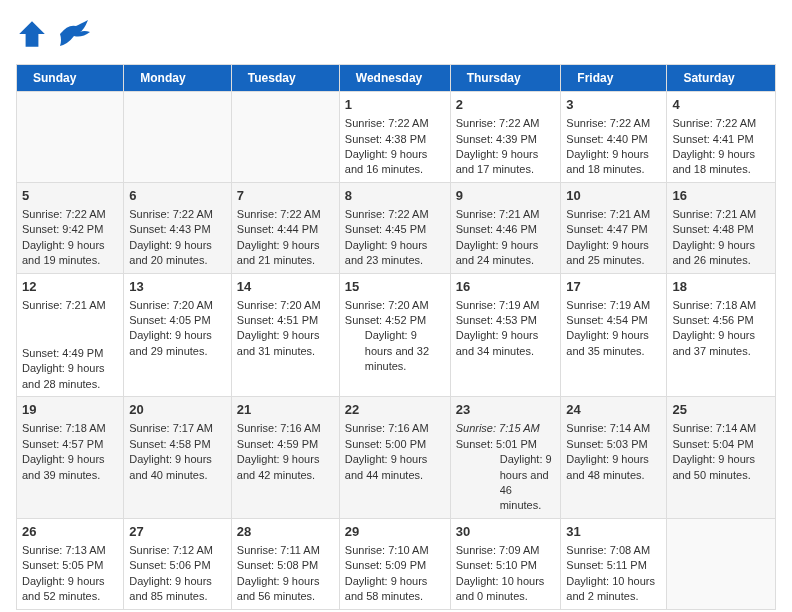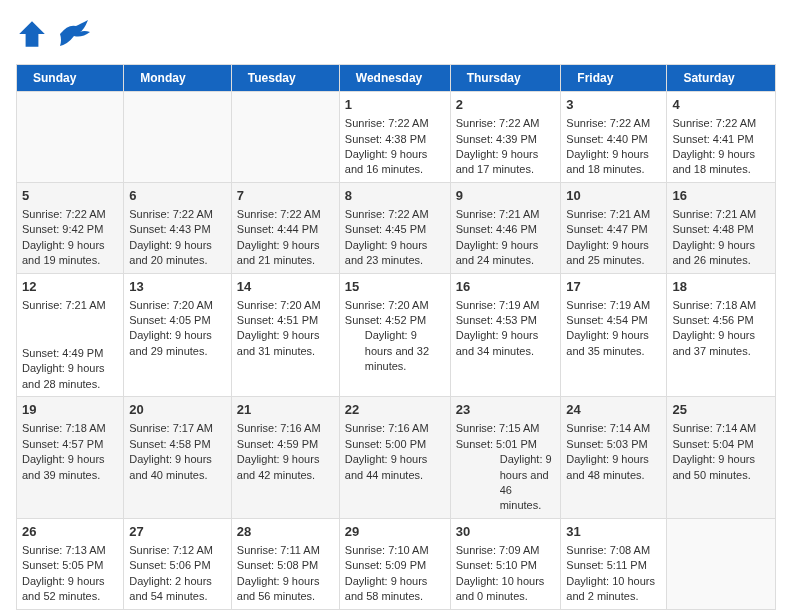--- a/index.html
+++ b/index.html
@@ -264,21 +264,21 @@
           <span style="display: block;">Daylight: 9 hours and 42 minutes.</span>
         </td>
         <td>
           <span class="day-num">22</span>
           <span style="display: block;">Sunrise: 7:16 AM</span>
           <span style="display: block;">Sunset: 5:00 PM</span>
           <span style="display: block;">Daylight: 9 hours and 44 minutes.</span>
         </td>
         <td>
           <span class="day-num">23</span>
-          <span style="display: block;">Sunrise: 7:15 AM</span>
+          <span style="display: block; font-style: italic;">Sunrise: 7:15 AM</span>
           <span style="display: block;">Sunset: 5:01 PM</span>
           <span style="display: block; margin-left: 44px;">Daylight: 9 hours and 46 minutes.</span>
         </td>
         <td>
           <span class="day-num">24</span>
           <span style="display: block;">Sunrise: 7:14 AM</span>
           <span style="display: block;">Sunset: 5:03 PM</span>
           <span style="display: block;">Daylight: 9 hours and 48 minutes.</span>
         </td>
         <td>
@@ -292,21 +292,21 @@
         <td>
           <span class="day-num">26</span>
           <span style="display: block;">Sunrise: 7:13 AM</span>
           <span style="display: block;">Sunset: 5:05 PM</span>
           <span style="display: block;">Daylight: 9 hours and 52 minutes.</span>
         </td>
         <td>
           <span class="day-num">27</span>
           <span style="display: block;">Sunrise: 7:12 AM</span>
           <span style="display: block;">Sunset: 5:06 PM</span>
-          <span style="display: block;">Daylight: 2 hours and 54 minutes.</span>
+          <span style="display: block;">Daylight: 9 hours and 85 minutes.</span>
         </td>
         <td>
           <span class="day-num">28</span>
           <span style="display: block;">Sunrise: 7:11 AM</span>
           <span style="display: block;">Sunset: 5:08 PM</span>
           <span style="display: block;">Daylight: 9 hours and 56 minutes.</span>
         </td>
         <td>
           <span class="day-num">29</span>
           <span style="display: block;">Sunrise: 7:10 AM</span>

